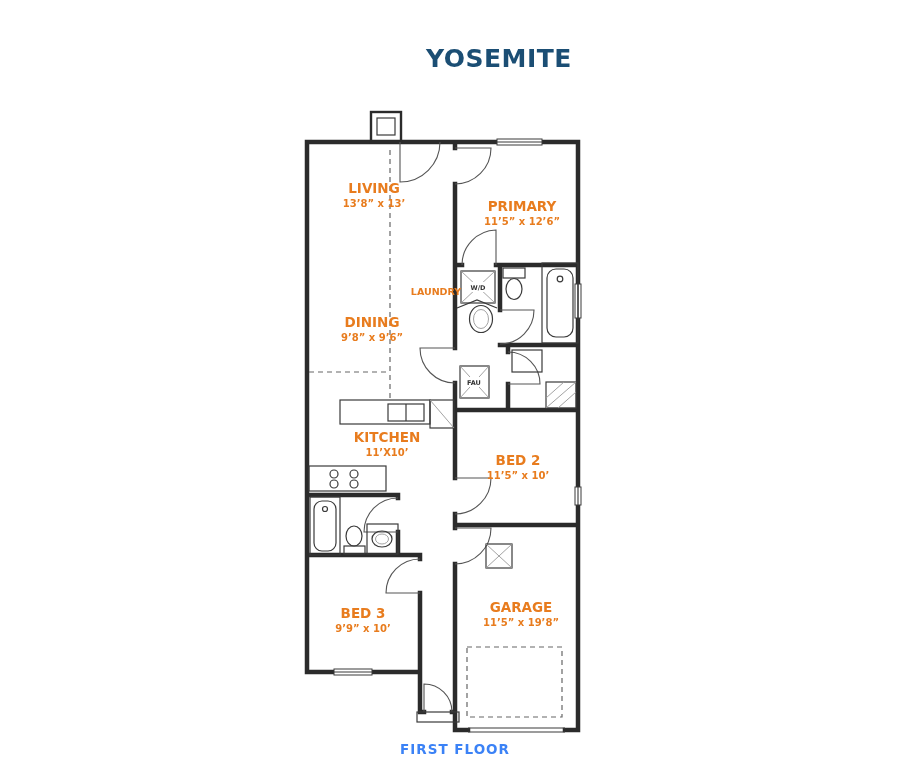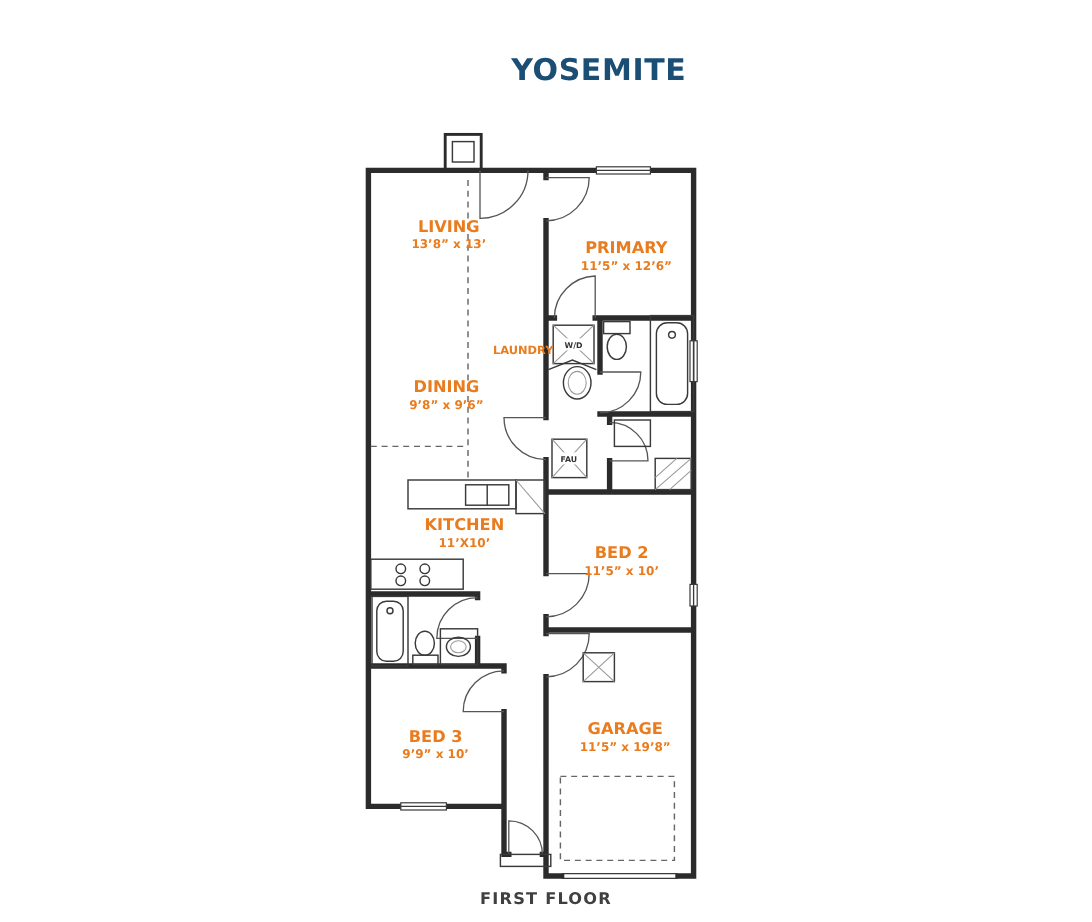--- a/index.html
+++ b/index.html
@@ -6,21 +6,21 @@
   .canvas{
     position:relative;width:910px;height:768px;background:#fff;
     font-family:"DejaVu Sans","Liberation Sans",sans-serif;overflow:hidden;
   }
   .title{
     position:absolute;top:44px;left:0;width:100%;margin:0;
     text-align:center;color:#1B4E74;font-size:25px;font-weight:bold;letter-spacing:.5px;padding-left:44px;
   }
   .footer{
     position:absolute;top:741px;left:0;width:100%;
-    text-align:center;color:#404040;font-size:13.5px;font-weight:600;letter-spacing:1px;
+    text-align:center;color:#3b82f6;font-size:13.5px;font-weight:600;letter-spacing:1px;
   }
   svg.plan{position:absolute;left:0;top:0;}
   .wall{stroke:#2B2B2B;stroke-width:4.5;stroke-linecap:square;fill:none;}
   .med{stroke:#2B2B2B;stroke-width:2.4;fill:none;}
   .thin{stroke:#3a3a3a;stroke-width:1.2;fill:none;}
   .lite{stroke:#999;stroke-width:.9;fill:none;}
   .door{stroke:#555;stroke-width:1.1;fill:none;}
   .dash{stroke:#666;stroke-width:1.2;fill:none;stroke-dasharray:5 4;}
   .win{fill:#fff;stroke:#3a3a3a;stroke-width:1;}
   .wline{stroke:#3a3a3a;stroke-width:1.1;fill:none;}

